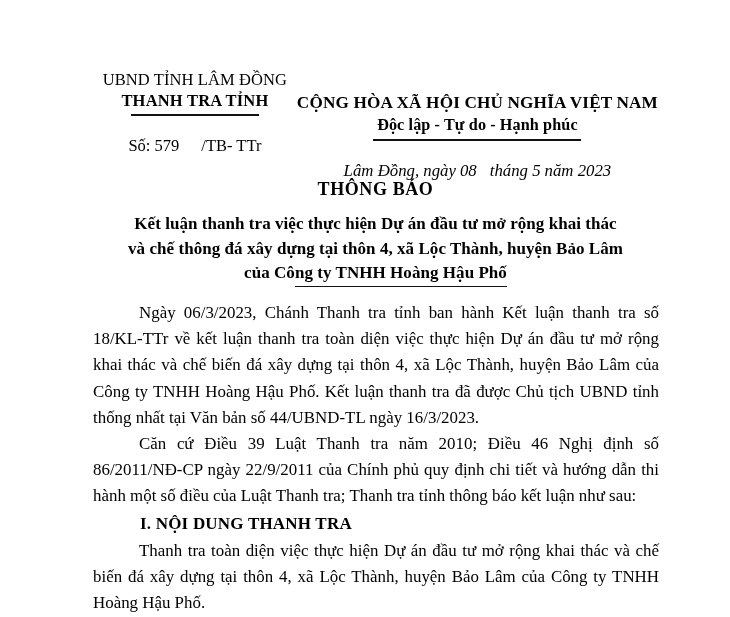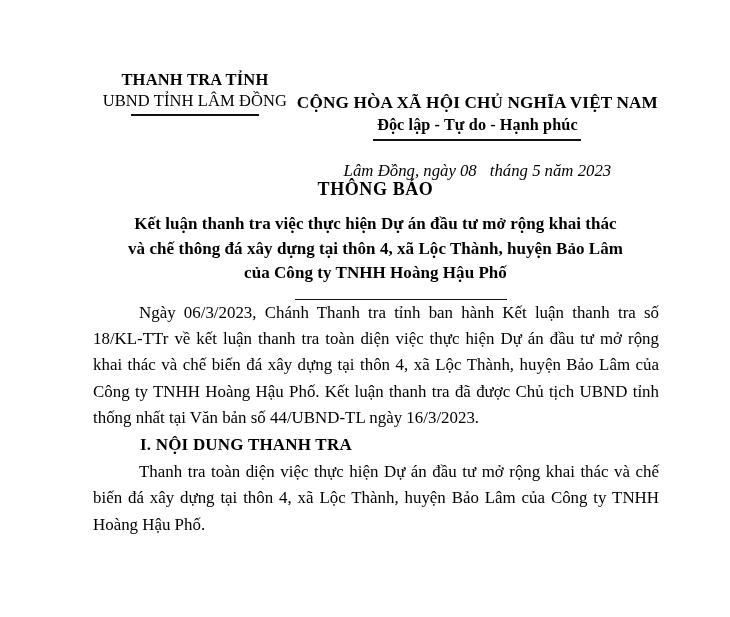--- a/index.html
+++ b/index.html
@@ -116,21 +116,21 @@
     letter-spacing: 0.05px;
   }
   .title-sub.first { margin-top: 10px; }
   .title-last {
     display: inline-block;
     position: relative;
   }
   .title-last .u-start { }
   .title-last .u-mark {
     border-bottom: 1.6px solid #111111;
-    padding-bottom: 17px;
+    padding-bottom: 4px;
   }
 
   
   .body-block {
     position: absolute;
     top: 300px;
     left: 93px;
     width: 566px;
   }
   p.para {
@@ -153,40 +153,42 @@
   }
 </style>
 </head>
 <body>
 
 <div class="page">
 
   <div class="doc-header">
 
     <div class="hdr-left">
+      <div class="org-line">UBND TỈNH LÂM ĐỒNG</div>
       <div class="org-line bold">THANH TRA TỈNH</div>
-      <div class="org-line">UBND TỈNH LÂM ĐỒNG</div>
       <div class="rule rule-left"></div>
+      <div class="number-line"><span>Số: 579</span><span class="gap"></span><span>/TB- TTr</span></div>
     </div>
 
     <div class="hdr-right">
       <div class="nation-line">CỘNG HÒA XÃ HỘI CHỦ NGHĨA VIỆT NAM</div>
       <div class="motto-line">Độc lập - Tự do - Hạnh phúc</div>
       <div class="rule rule-right"></div>
       <div class="date-line"><span>Lâm Đồng, ngày</span><span class="sp-s"></span><span class="day">08</span><span class="sp-m"></span><span>tháng 5</span><span class="sp-s"></span><span>năm 2023</span></div>
     </div>
 
   </div>
 
   <div class="title-block">
     <div class="title-main">THÔNG BÁO</div>
     <div class="title-sub first">Kết luận thanh tra việc thực hiện Dự án đầu tư mở rộng khai thác</div>
     <div class="title-sub">và chế thông đá xây dựng tại thôn 4, xã Lộc Thành, huyện Bảo Lâm</div>
     <div class="title-sub"><span class="title-last"><span class="u-start">của Cô</span><span class="u-mark">ng ty TNHH Hoàng Hậu Phố</span></span></div>
   </div>
 
   <div class="body-block">
     <p class="para">Ngày 06/3/2023, Chánh Thanh tra tỉnh ban hành Kết luận thanh tra số 18/KL-TTr về kết luận thanh tra toàn diện việc thực hiện Dự án đầu tư mở rộng khai thác và chế biến đá xây dựng tại thôn 4, xã Lộc Thành, huyện Bảo Lâm của Công ty TNHH Hoàng Hậu Phố. Kết luận thanh tra đã được Chủ tịch UBND tỉnh thống nhất tại Văn bản số 44/UBND-TL ngày 16/3/2023.</p>
+    <p class="para">Căn cứ Điều 39 Luật Thanh tra năm 2010; Điều 46 Nghị định số 86/2011/NĐ-CP ngày 22/9/2011 của Chính phủ quy định chi tiết và hướng dẫn thi hành một số điều của Luật Thanh tra; Thanh tra tỉnh thông báo kết luận như sau:</p>
     <p class="section-head">I. NỘI DUNG THANH TRA</p>
     <p class="para">Thanh tra toàn diện việc thực hiện Dự án đầu tư mở rộng khai thác và chế biến đá xây dựng tại thôn 4, xã Lộc Thành, huyện Bảo Lâm của Công ty TNHH Hoàng Hậu Phố.</p>
   </div>
 
 </div>
 
 </body></html>

